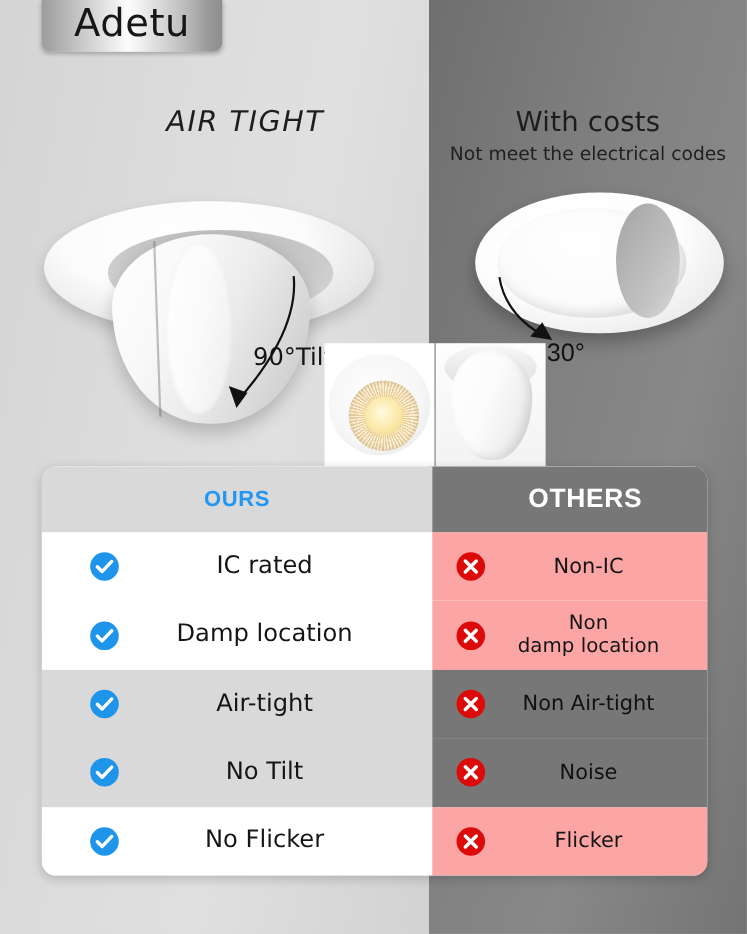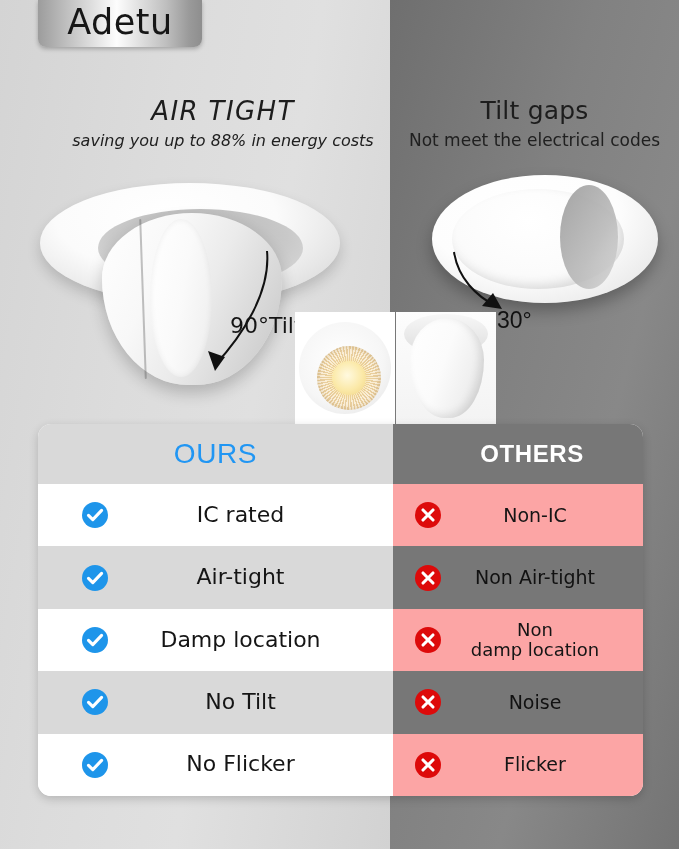--- a/index.html
+++ b/index.html
@@ -167,21 +167,21 @@
   }
   .cmp-head { display:flex; height:60px; }
   .cmp-head .h-ours {
     width:355px; background:#d9d9d9;
     display:flex; align-items:center; justify-content:center;
   }
   .cmp-head .h-others {
     flex:1; background:#777777;
     display:flex; align-items:center; justify-content:center;padding-left:28px;
   }
-  .h-ours span { color:#2196f3; font-size:28px; font-weight:normal; letter-spacing:.6px; }
+  .h-ours span { color:#2196f3; font-size:20px; font-weight:bold; letter-spacing:.6px; }
   .h-others span { color:#ffffff; font-size:24px; font-weight:bold; letter-spacing:.6px; }
 
   .cmp-row { display:flex; height:62.4px;border-radius:18px; }
   .cell-ours {
     width:355px; display:flex; align-items:center;
     padding-left:44px; background:#ffffff;
   }
   .cell-others {
     flex:1; display:flex; align-items:center;
     padding-left:22px; background:#fca5a5;
@@ -211,25 +211,24 @@
 
 <div class="panel-left"></div>
 <div class="panel-right"></div>
 
 <div class="logo-badge">
   <span class="logo-text">Adetu</span>
 </div>
 
 <div class="head-left">
   <div class="head-title">AIR TIGHT</div>
-  <div class="head-sub">saving you up to 88% in energy costs</div>
 </div>
 
 <div class="head-right">
-  <div class="head-title">Tilt gaps</div>
+  <div class="head-title">With costs</div>
   <div class="head-sub">Not meet the electrical codes</div>
 </div>
 
 <div class="lamp-left">
   <div class="trim-ring">
     <div class="trim-hole"></div>
   </div>
   <div class="gimbal"></div>
   <div class="gimbal-seam"></div>
 </div>
@@ -287,39 +286,20 @@
     <div class="cell-others">
       <span class="mark no">
         <svg width="26" height="26" viewBox="0 0 26 26">
             <path d="M8 8 L18 18 M18 8 L8 18" stroke="#fff" stroke-width="3.1" stroke-linecap="round"></path>
           </svg>
       </span>
       <span class="cell-label">Non-IC</span>
     </div>
   </div>
 
-  <div class="cmp-row alt">
-    <div class="cell-ours">
-      <span class="mark ok">
-        <svg width="26" height="26" viewBox="0 0 26 26">
-            <path d="M6.5 13.3 L10.8 17.6 L19.6 8.4" stroke="#fff" stroke-width="3.1" fill="none" stroke-linecap="round" stroke-linejoin="round"></path>
-          </svg>
-      </span>
-      <span class="cell-label">Air-tight</span>
-    </div>
-    <div class="cell-others">
-      <span class="mark no">
-        <svg width="26" height="26" viewBox="0 0 26 26">
-            <path d="M8 8 L18 18 M18 8 L8 18" stroke="#fff" stroke-width="3.1" stroke-linecap="round"></path>
-          </svg>
-      </span>
-      <span class="cell-label">Non Air-tight</span>
-    </div>
-  </div>
-
   <div class="cmp-row">
     <div class="cell-ours">
       <span class="mark ok">
         <svg width="26" height="26" viewBox="0 0 26 26">
             <path d="M6.5 13.3 L10.8 17.6 L19.6 8.4" stroke="#fff" stroke-width="3.1" fill="none" stroke-linecap="round" stroke-linejoin="round"></path>
           </svg>
       </span>
       <span class="cell-label">Damp location</span>
     </div>
     <div class="cell-others">
@@ -335,20 +315,39 @@
     </div>
   </div>
 
   <div class="cmp-row alt">
     <div class="cell-ours">
       <span class="mark ok">
         <svg width="26" height="26" viewBox="0 0 26 26">
             <path d="M6.5 13.3 L10.8 17.6 L19.6 8.4" stroke="#fff" stroke-width="3.1" fill="none" stroke-linecap="round" stroke-linejoin="round"></path>
           </svg>
       </span>
+      <span class="cell-label">Air-tight</span>
+    </div>
+    <div class="cell-others">
+      <span class="mark no">
+        <svg width="26" height="26" viewBox="0 0 26 26">
+            <path d="M8 8 L18 18 M18 8 L8 18" stroke="#fff" stroke-width="3.1" stroke-linecap="round"></path>
+          </svg>
+      </span>
+      <span class="cell-label">Non Air-tight</span>
+    </div>
+  </div>
+
+  <div class="cmp-row alt">
+    <div class="cell-ours">
+      <span class="mark ok">
+        <svg width="26" height="26" viewBox="0 0 26 26">
+            <path d="M6.5 13.3 L10.8 17.6 L19.6 8.4" stroke="#fff" stroke-width="3.1" fill="none" stroke-linecap="round" stroke-linejoin="round"></path>
+          </svg>
+      </span>
       <span class="cell-label">No Tilt</span>
     </div>
     <div class="cell-others">
       <span class="mark no">
         <svg width="26" height="26" viewBox="0 0 26 26">
             <path d="M8 8 L18 18 M18 8 L8 18" stroke="#fff" stroke-width="3.1" stroke-linecap="round"></path>
           </svg>
       </span>
       <span class="cell-label">Noise</span>
     </div>

